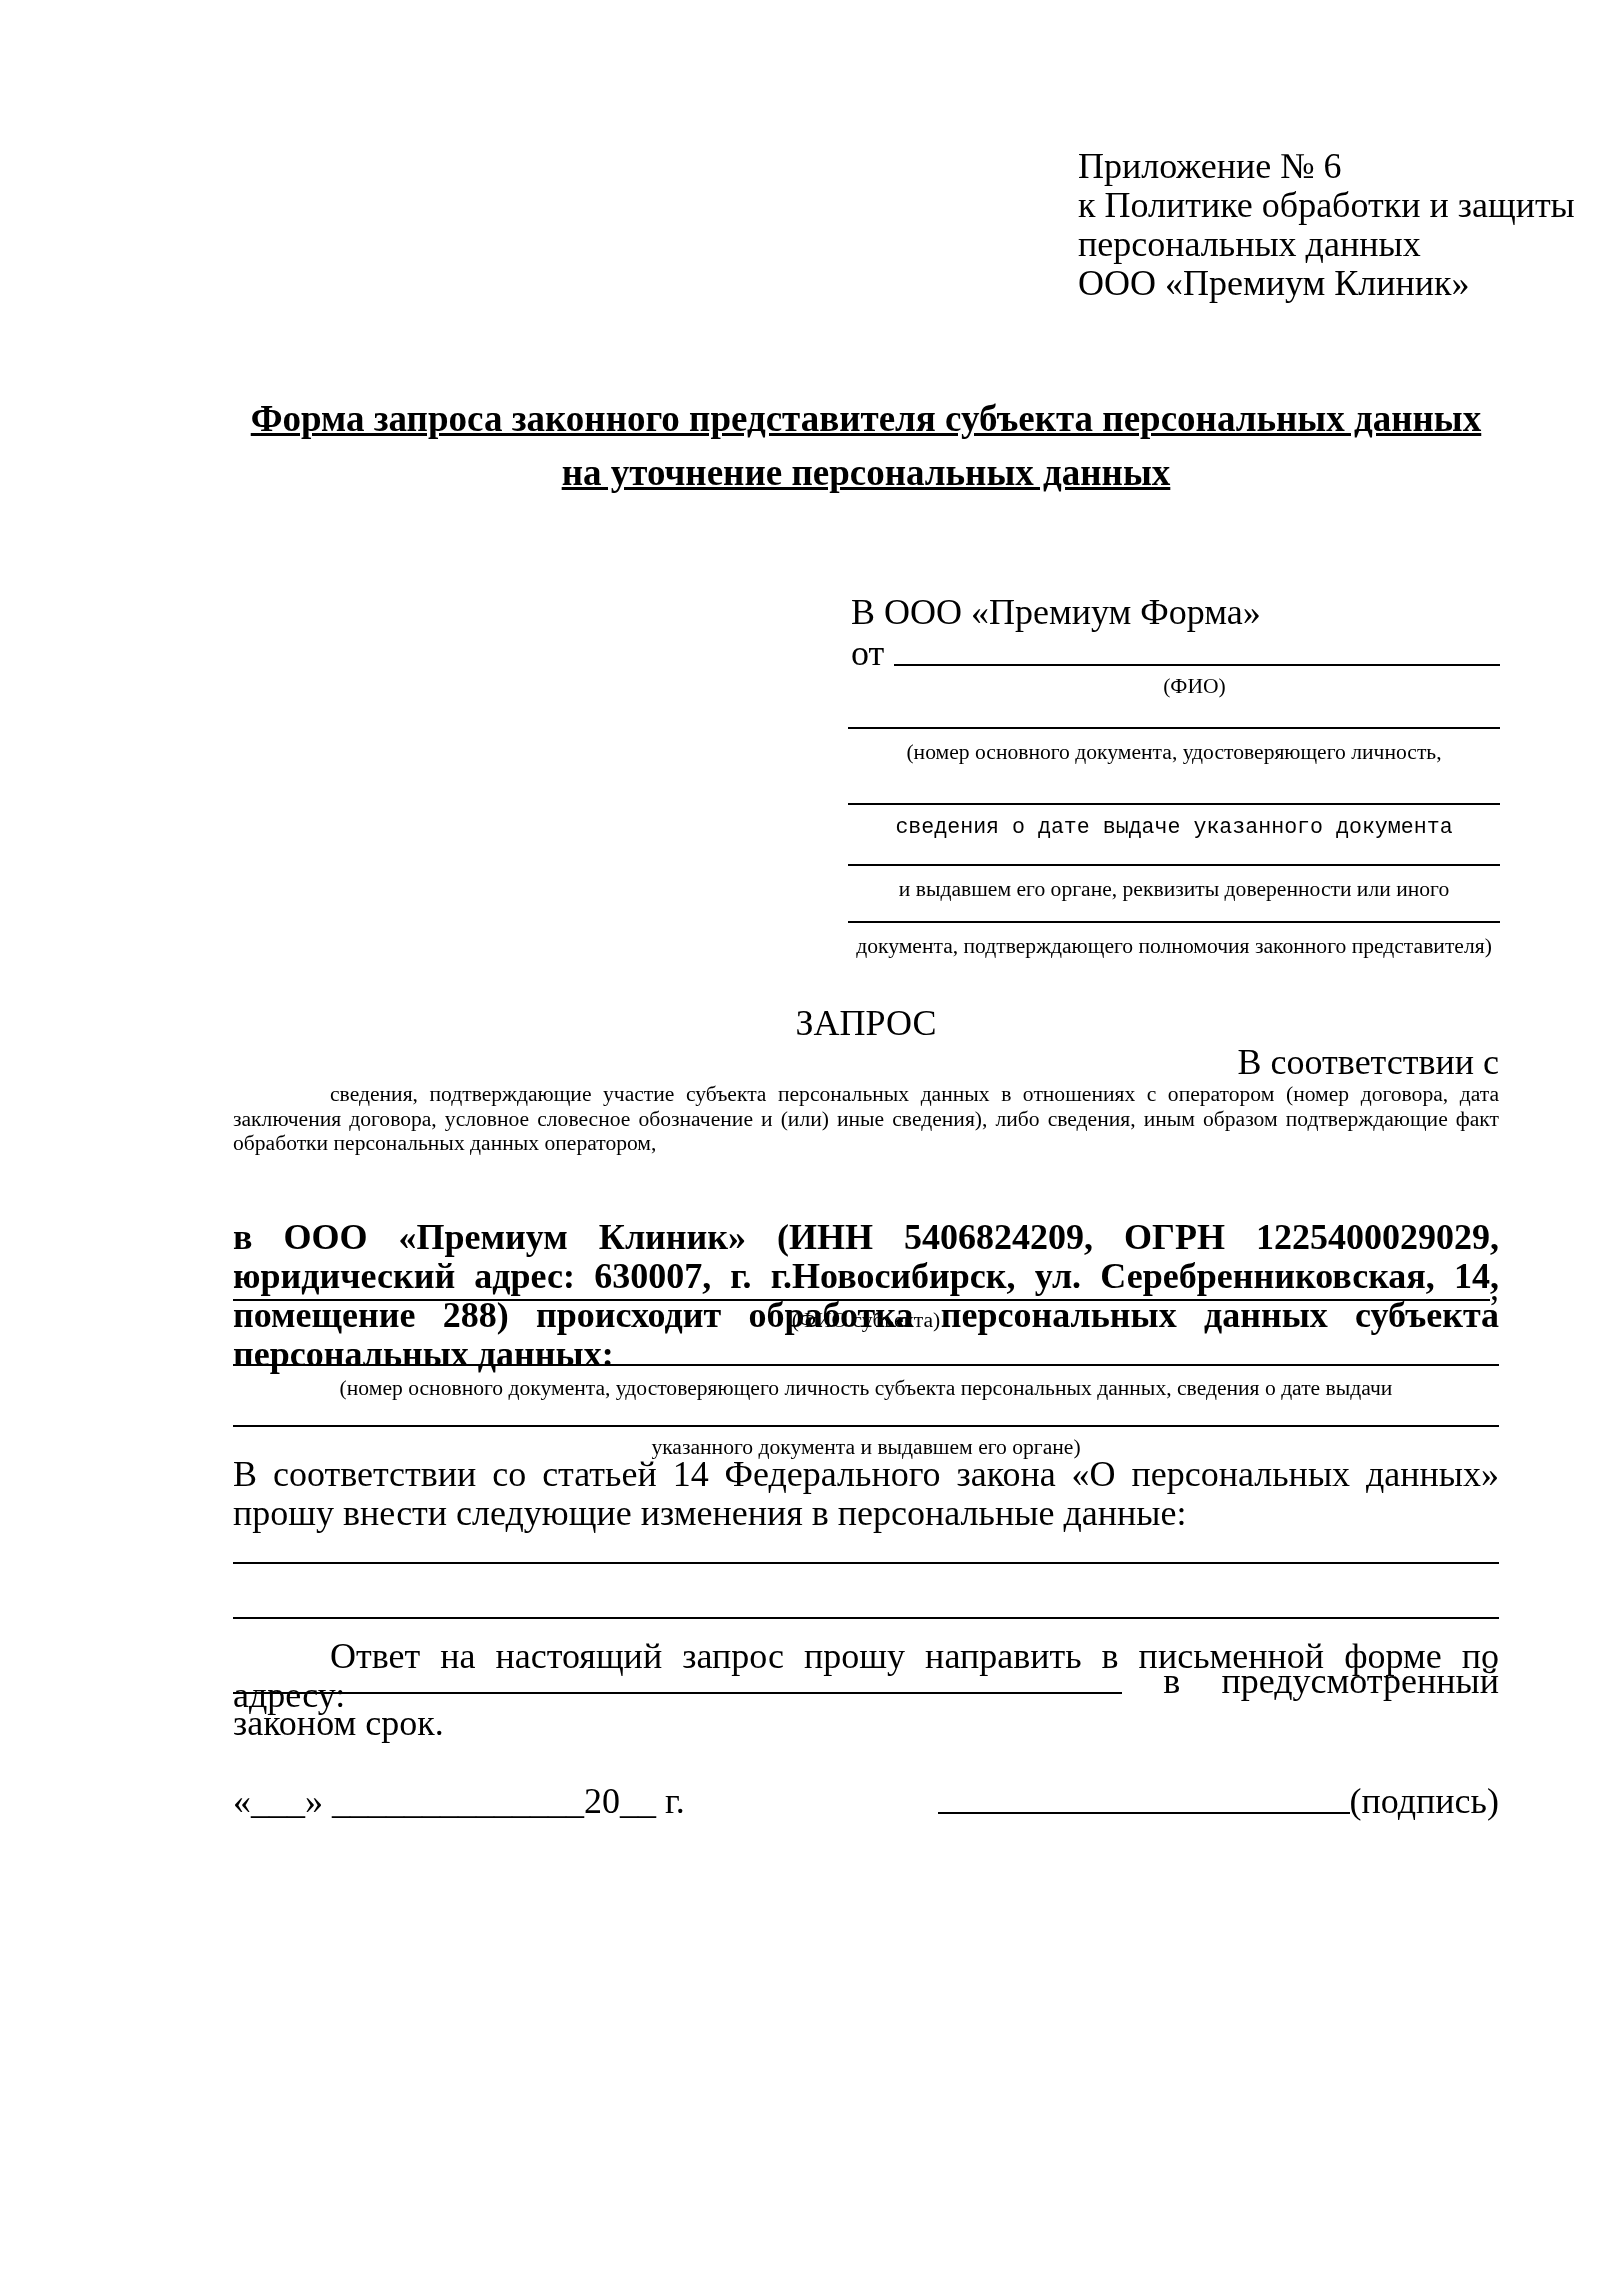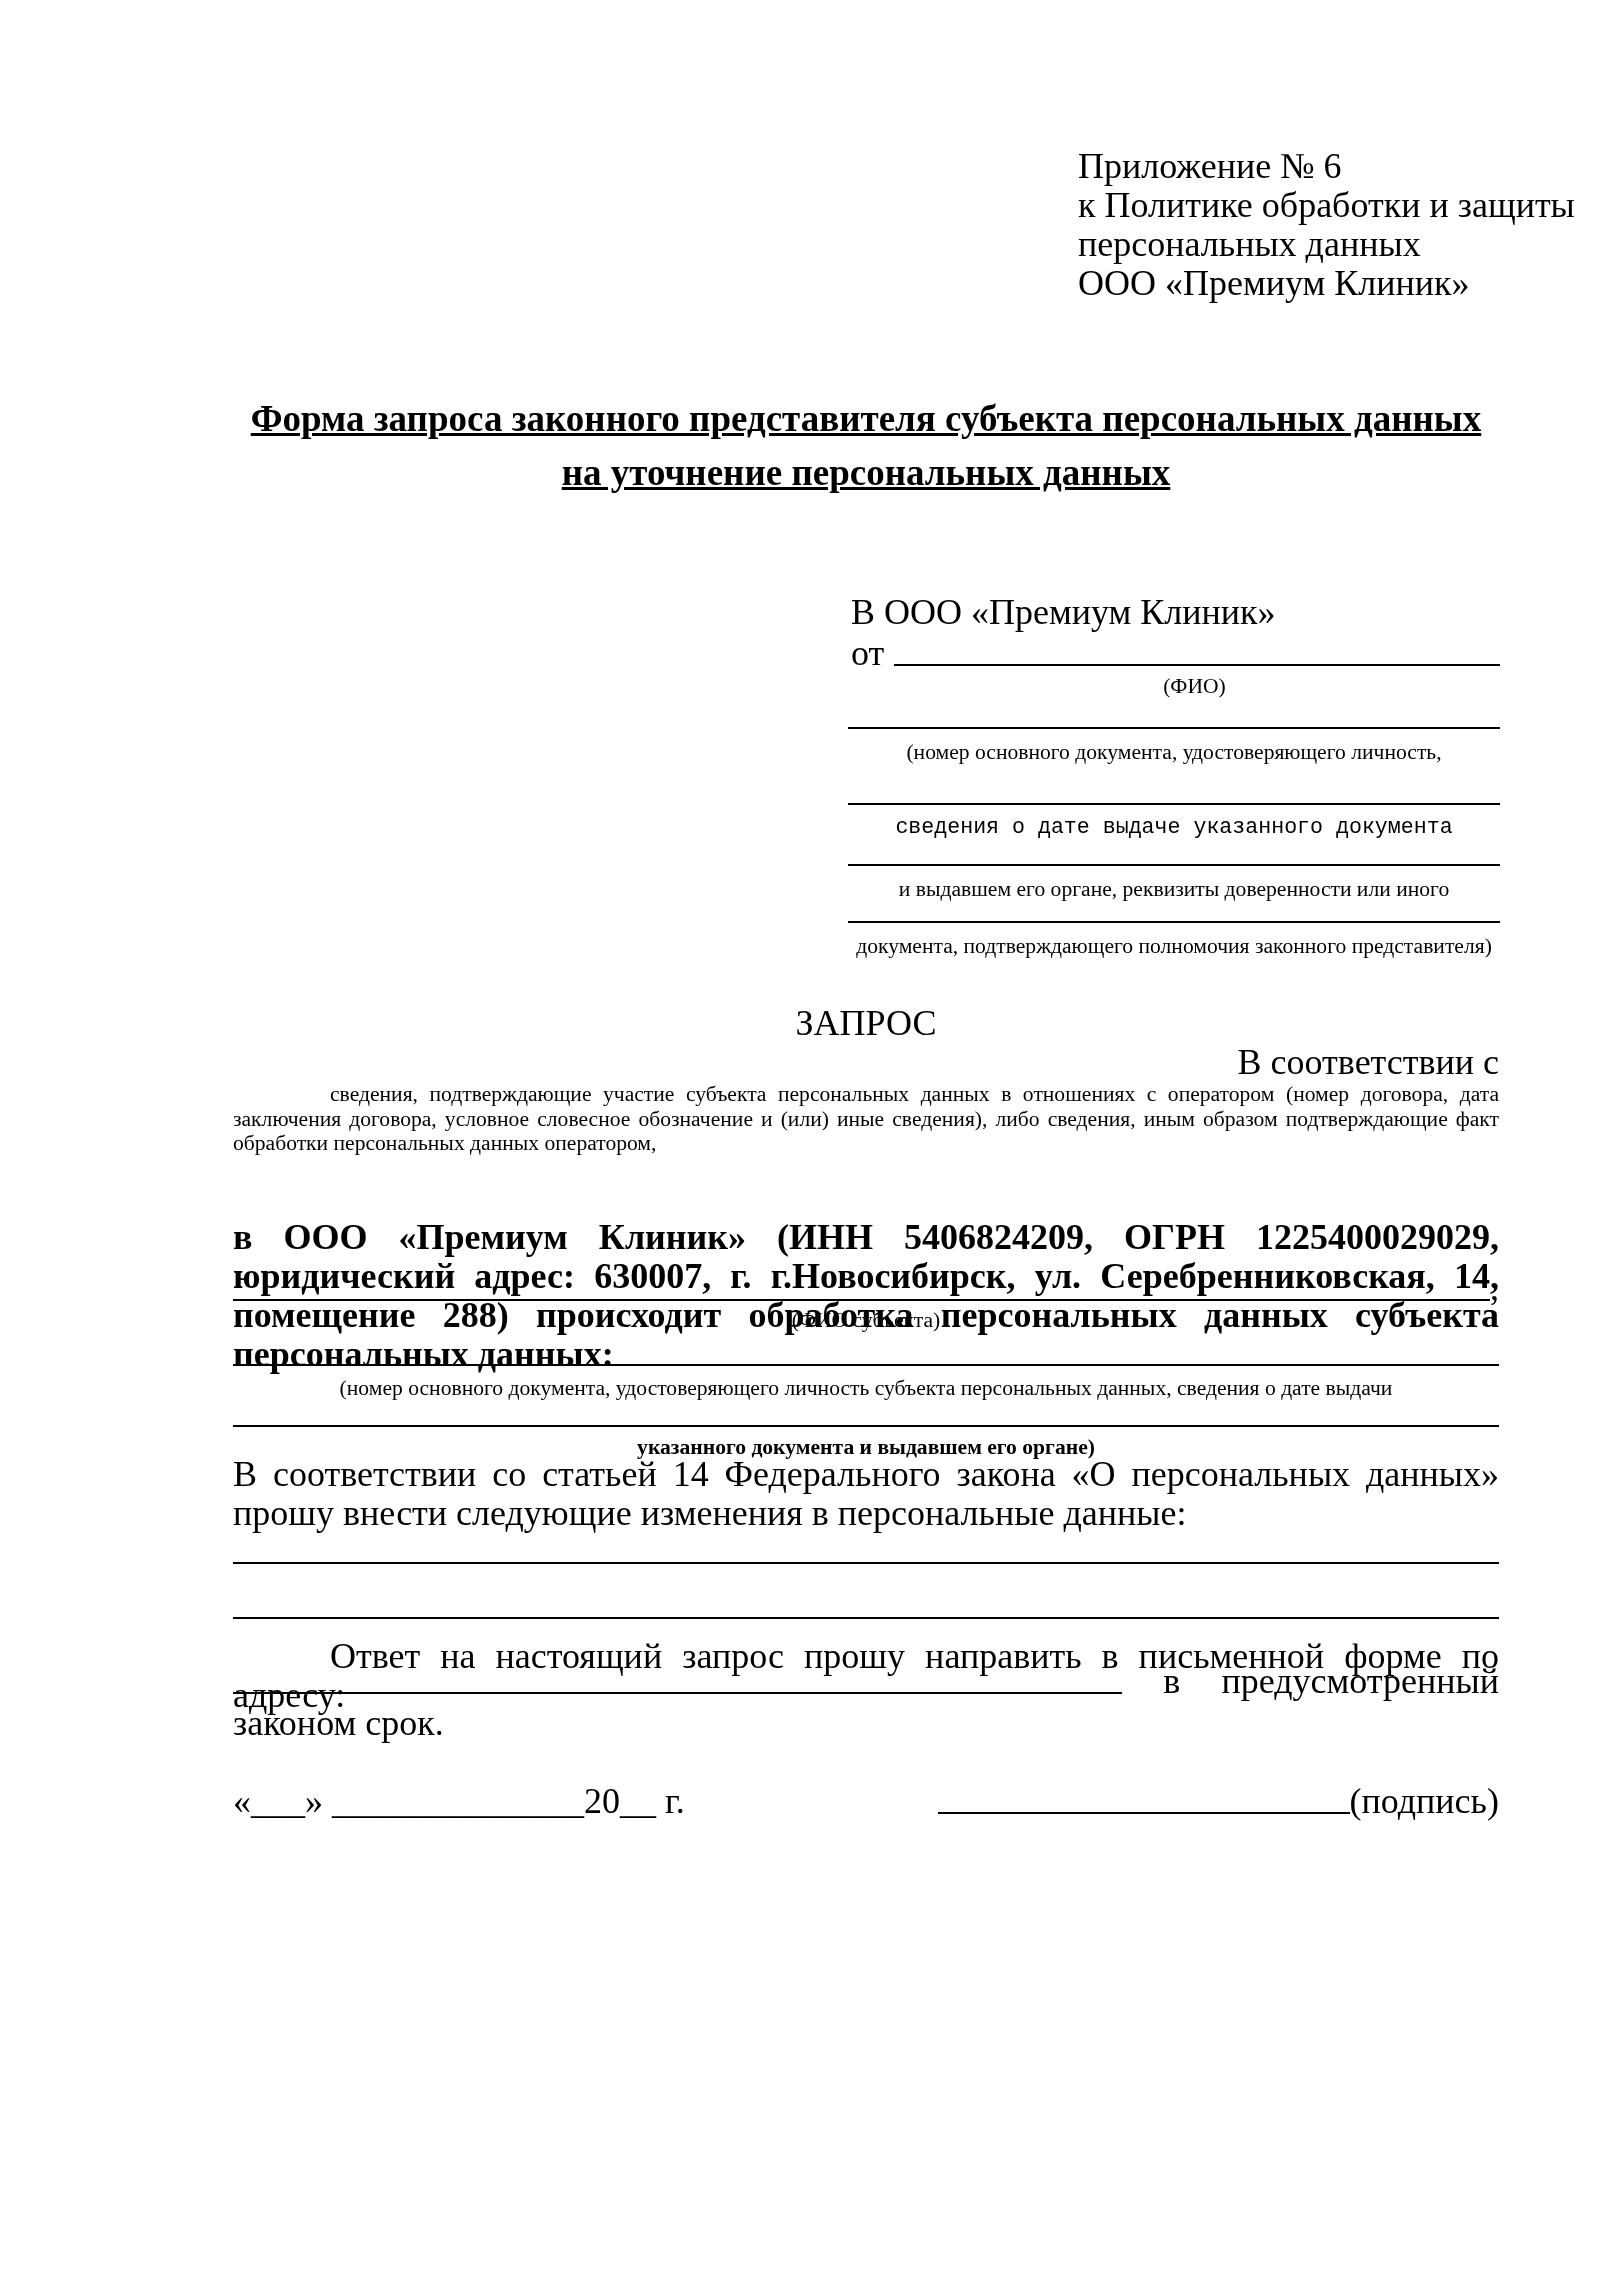--- a/index.html
+++ b/index.html
@@ -36,21 +36,21 @@
     <div>к Политике обработки и защиты</div>
     <div>персональных данных</div>
     <div>ООО «Премиум Клиник»</div>
   </div>
 
   <div class="abs content ctr title" style="top:392px;">
     <div class="nowrap">Форма запроса законного представителя субъекта персональных данных</div>
     <div class="nowrap">на уточнение персональных данных</div>
   </div>
 
-  <div class="abs body-text" style="left:851px; top:593px;">В ООО «Премиум Клиник»</div>
+  <div class="abs body-text" style="left:851px; top:593px;">В ООО «Премиум Форма»</div>
 
   <div class="abs flexrow body-text" style="left:851px; top:634px; width:649px;">
     <span>от</span>
     <span class="fill hairgap"></span>
   </div>
   <div class="abs small-text ctr" style="left:889px; top:674px; width:611px;">(ФИО)</div>
 
   <div class="abs fill" style="left:848px; top:727px; width:652px;"></div>
   <div class="abs small-text ctr" style="left:848px; top:740px; width:652px;">(номер основного документа, удостоверяющего личность,</div>
 
@@ -77,21 +77,21 @@
   <div class="abs content flexrow body-text" style="top:1269px;">
     <span class="fill"></span>
     <span>,</span>
   </div>
   <div class="abs content small-text ctr" style="top:1308px;">(ФИО субъекта)</div>
 
   <div class="abs content fill" style="top:1364px;"></div>
   <div class="abs content small-text ctr" style="top:1376px;">(номер основного документа, удостоверяющего личность субъекта персональных данных, сведения о дате выдачи</div>
 
   <div class="abs content fill" style="top:1425px;"></div>
-  <div class="abs content small-text ctr" style="top:1435px;font-weight:bold;">указанного документа и выдавшем его органе)</div>
+  <div class="abs content small-text ctr" style="top:1435px;">указанного документа и выдавшем его органе)</div>
 
   <div class="abs content body-text jst" style="top:1455px;">В соответствии со статьей 14 Федерального закона «О персональных данных» прошу внести следующие изменения в персональные данные:</div>
 
   <div class="abs content fill" style="top:1562px;"></div>
   <div class="abs content fill" style="top:1617px;"></div>
 
   <div class="abs content body-text jst" style="top:1637px; text-indent:97px; text-align-last:justify;">Ответ на настоящий запрос прошу направить в письменной форме по адресу:</div>
 
   <div class="abs content body-text" style="top:1662px; display:flex; align-items:flex-end; justify-content:space-between;">
     <span class="fill" style="width:889px; margin-bottom:6.9px;"></span>

